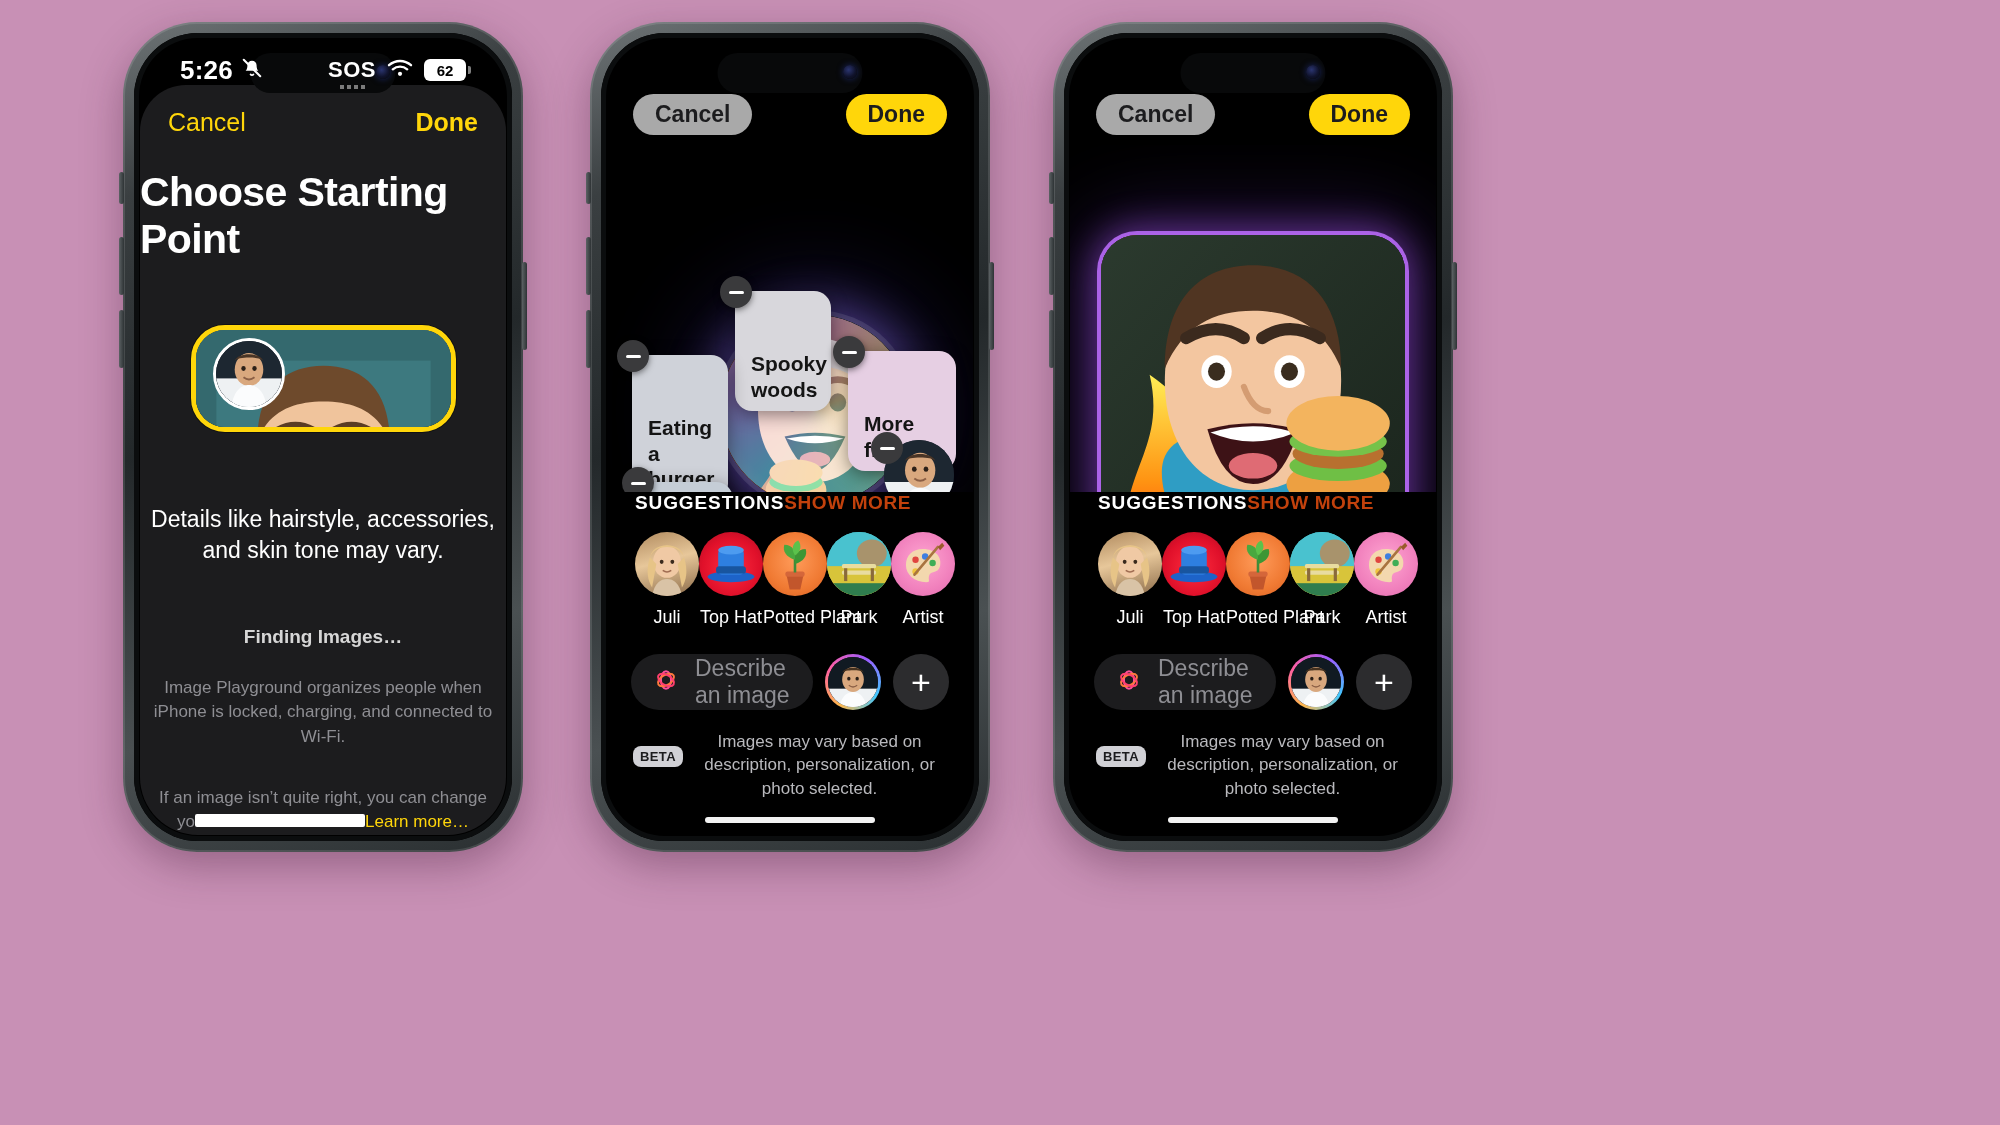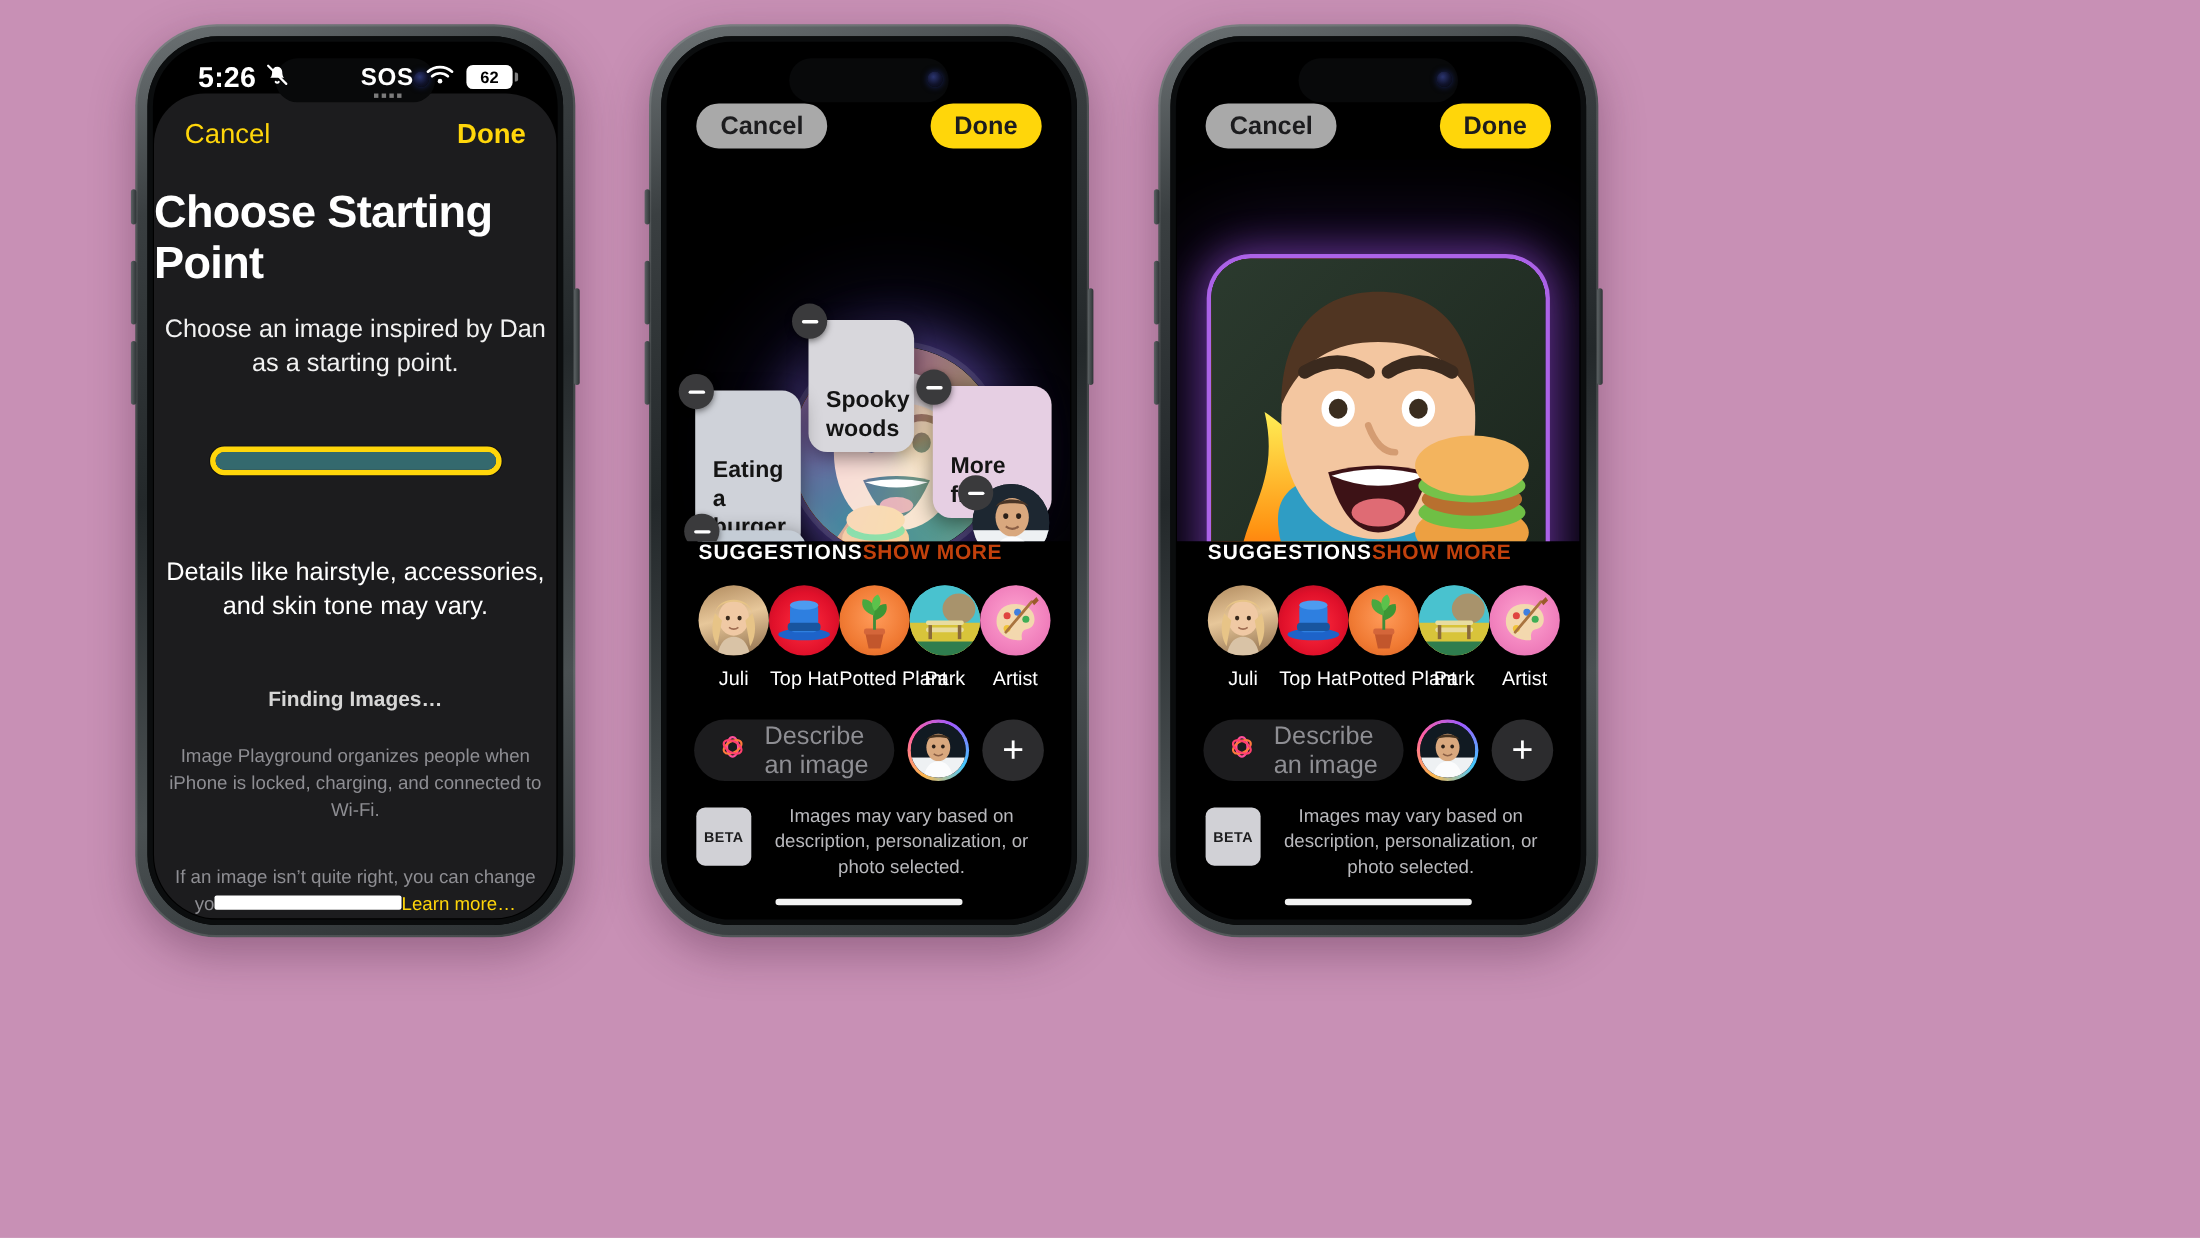--- a/index.html
+++ b/index.html
@@ -211,21 +211,21 @@
   .plus-btn {
     width:56px; height:56px; border-radius:50%; background:#2c2c2e; flex:0 0 auto;
     display:flex; align-items:center; justify-content:center; color:#fff; font-size:34px; font-weight:300; line-height:1;
   }
   .beta-row {
     margin-top:20px; padding:0 26px; display:flex; align-items:flex-start; justify-content:center; gap:9px;
     text-align:center;
   }
   .beta-tag {
     background:#d1d1d6; color:#1c1c1e; font-size:13px; font-weight:800; letter-spacing:.4px;
-    border-radius:8px; padding:18px 7px; line-height:1.35; flex:0 0 auto; margin-top:4px;
+    border-radius:8px; padding:2px 7px; line-height:1.35; flex:0 0 auto; margin-top:16px;
   }
   .beta-text { color:#b9b9bd; font-size:17px; line-height:1.4; }
   .home-ind {
     position:absolute; bottom:12px; left:50%; transform:translateX(-50%);
     width:170px; height:6px; border-radius:3px; background:#fff; opacity:.95;
   }
 
   
   .art-avatar-teal{
     background:
@@ -294,21 +294,20 @@
           </div>
         </div>
 
         <div class="sheet">
           <div class="sheet-nav">
             <span class="nav-link">Cancel</span>
             <span class="nav-link bold">Done</span>
           </div>
 
           <div class="sheet-title">Choose Starting Point</div>
-          <div class="sheet-sub">Choose an image inspired by Dan as a starting point.</div>
 
           <div class="start-card">
             <div class="art art-avatar-teal">
               <svg class="face-svg" viewBox="0 0 100 115" preserveAspectRatio="xMidYMid slice">
                 <rect x="0" y="0" width="100" height="115" fill="#34696e"></rect>
                 <rect x="8" y="12" width="84" height="72" fill="#3f7d83" opacity=".85"></rect>
                 <path d="M16 115 C20 92 32 84 50 84 C68 84 80 92 84 115 Z" fill="#c9dbdc"></path>
                 <path d="M36 86 L50 104 L64 86 L58 82 L42 82 Z" fill="#b7cdd0"></path>
                 <path d="M50 18 C68 18 76 32 76 48 C76 66 66 80 50 80 C34 80 24 66 24 48 C24 32 32 18 50 18 Z" fill="#f0c49c"></path>
                 <path d="M24 44 C24 24 34 14 50 14 C66 14 76 24 76 44 C72 32 62 28 50 28 C38 28 28 32 24 44 Z" fill="#6e4a2c"></path>

